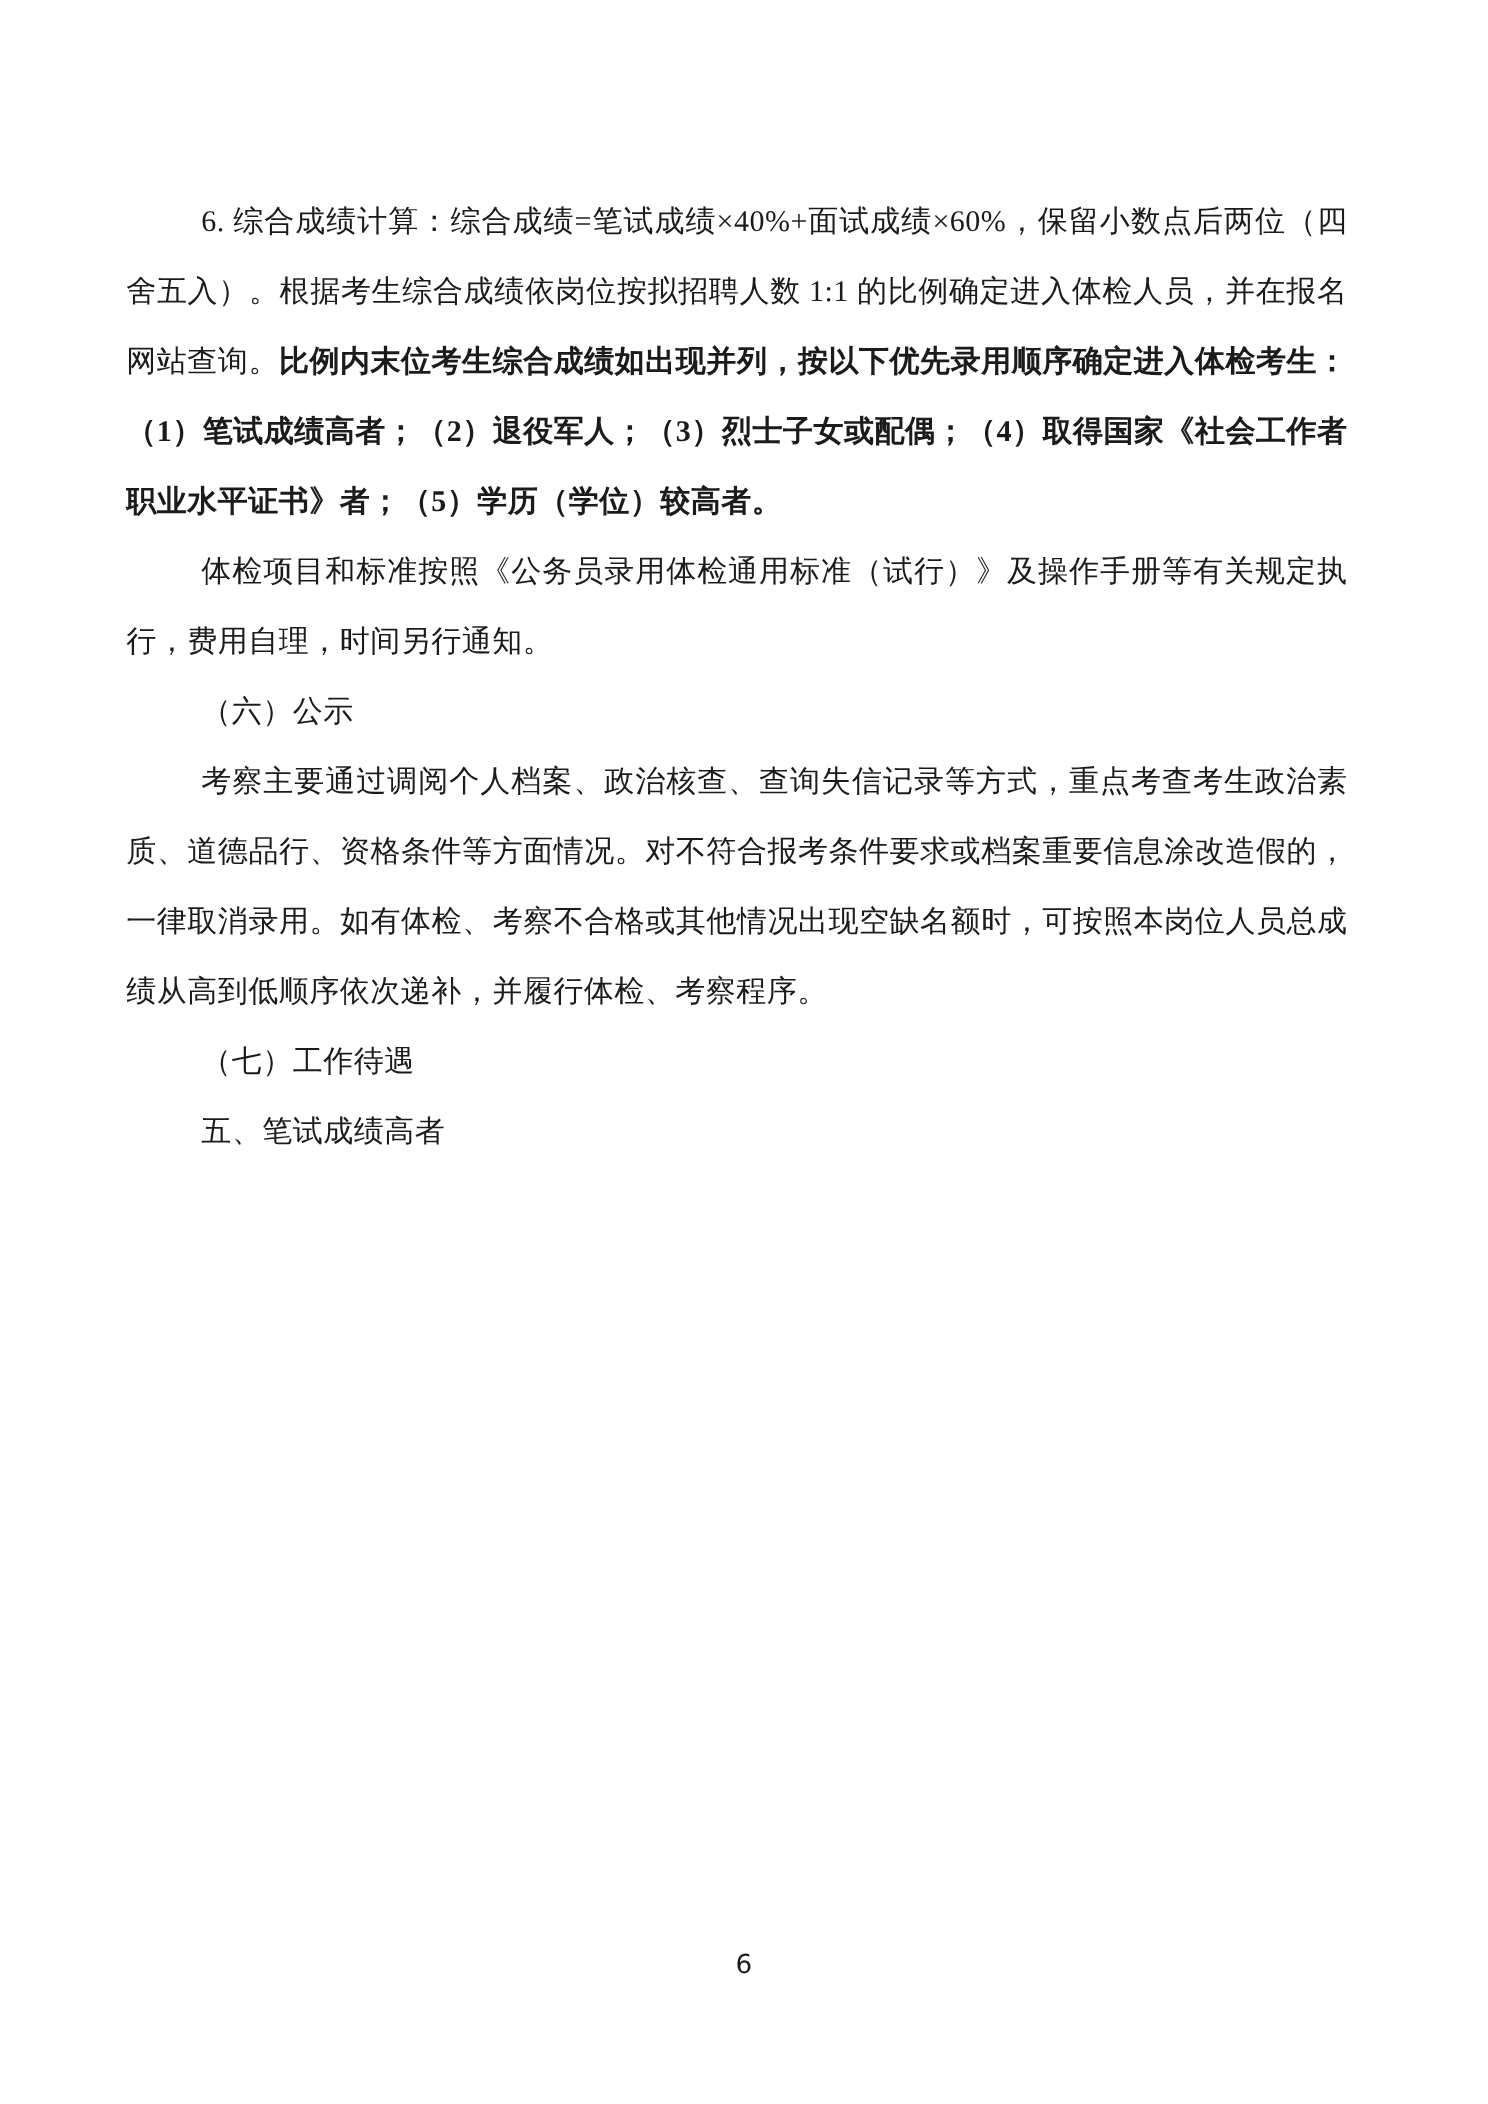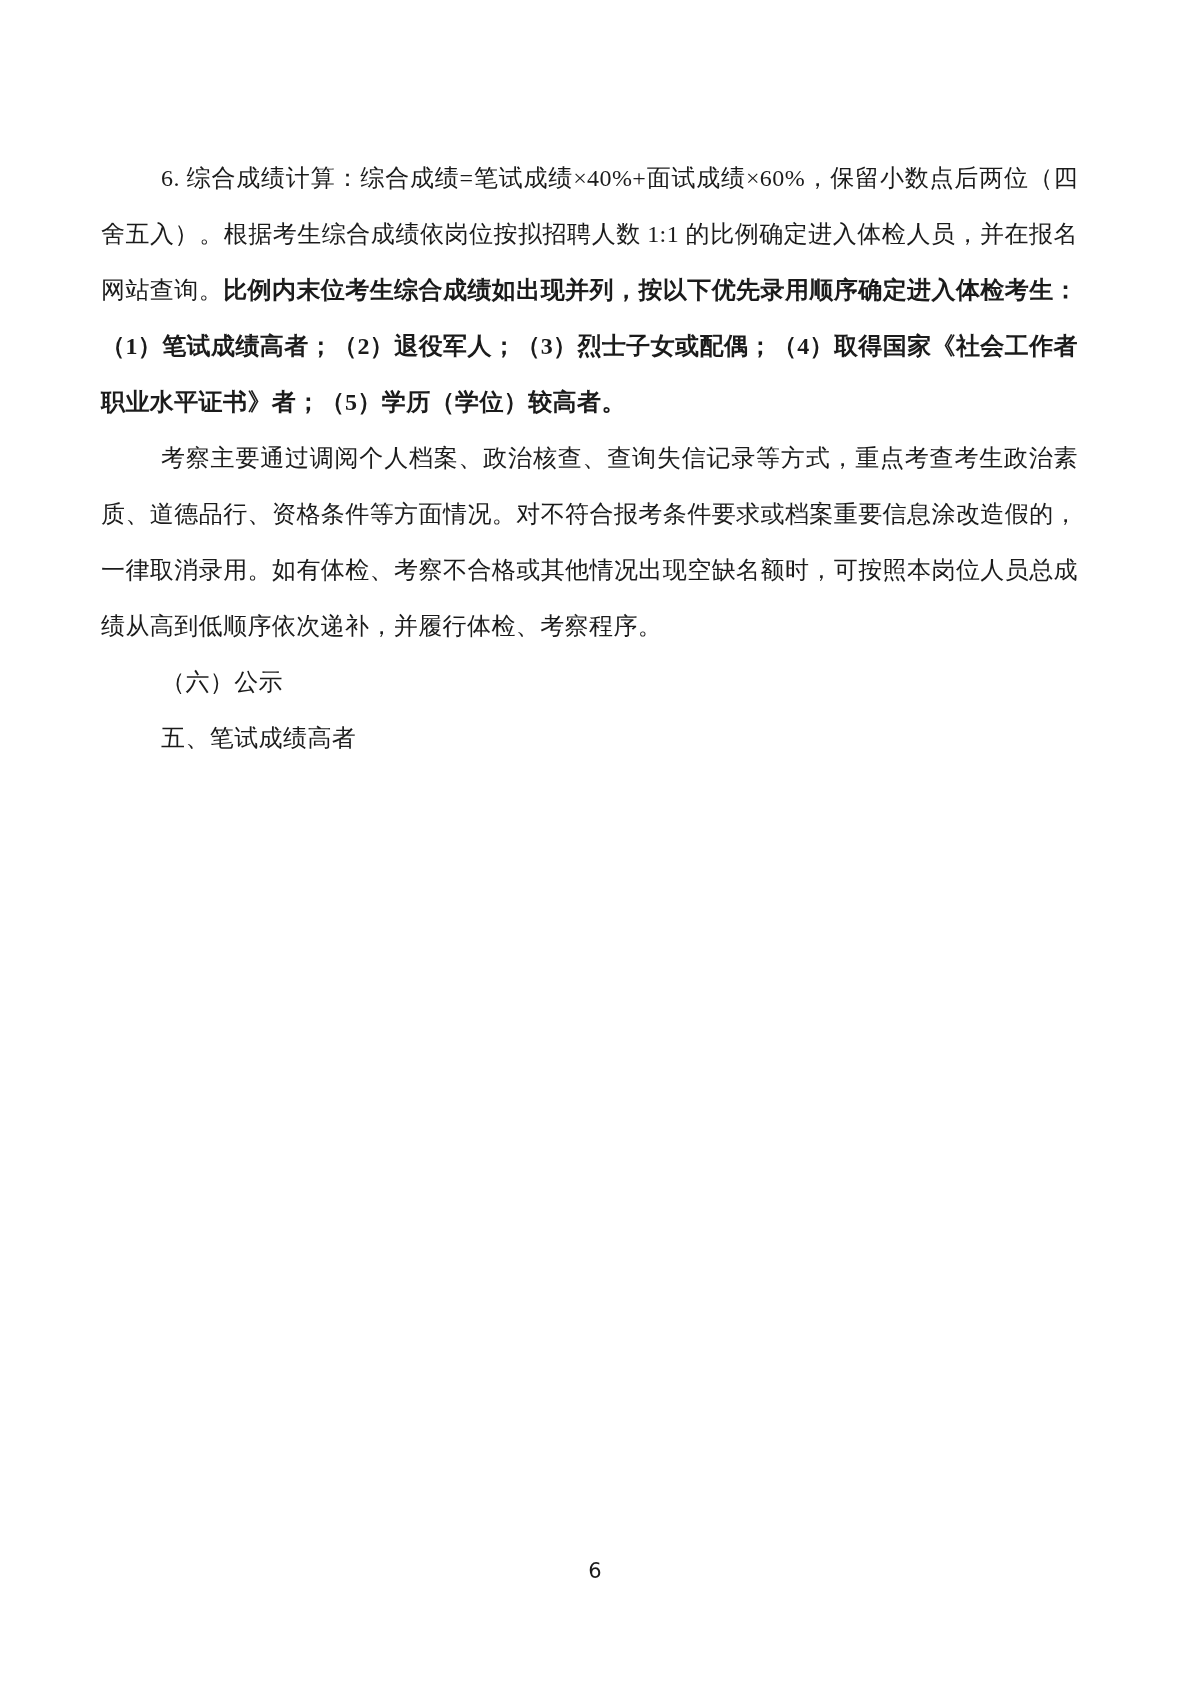--- a/index.html
+++ b/index.html
@@ -52,18 +52,20 @@
     line-height: 30px;
     color: #1b1b1b;
   }
 </style>
 </head>
 <body>
 
 <div class="page">
   <div class="content">
     <p><span>6. 综合成绩计算：综合成绩=笔试成绩×40%+面试成绩×60%，保留小数点后两位（四舍五入）。根据考生综合成绩依岗位按拟招聘人数 1:1 的比例确定进入体检人员，并在报名网站查询。</span><span class="bold">比例内末位考生综合成绩如出现并列，按以下优先录用顺序确定进入体检考生：（1）笔试成绩高者；（2）退役军人；（3）烈士子女或配偶；（4）取得国家《社会工作者职业水平证书》者；（5）学历（学位）较高者。</span></p>
+    <p><span>体检项目和标准按照《公务员录用体检通用标准（试行）》及操作手册等有关规定执行，费用自理，时间另行通知。</span></p>
+    <p><span>（六）公示</span></p>
     <p><span>考察主要通过调阅个人档案、政治核查、查询失信记录等方式，重点考查考生政治素质、道德品行、资格条件等方面情况。对不符合报考条件要求或档案重要信息涂改造假的，一律取消录用。如有体检、考察不合格或其他情况出现空缺名额时，可按照本岗位人员总成绩从高到低顺序依次递补，并履行体检、考察程序。</span></p>
-    <p><span>（六）公示</span></p>
+    <p><span>（七）工作待遇</span></p>
     <p><span>五、笔试成绩高者</span></p>
   </div>
   <div class="page-number">6</div>
 </div>
 
 </body></html>

